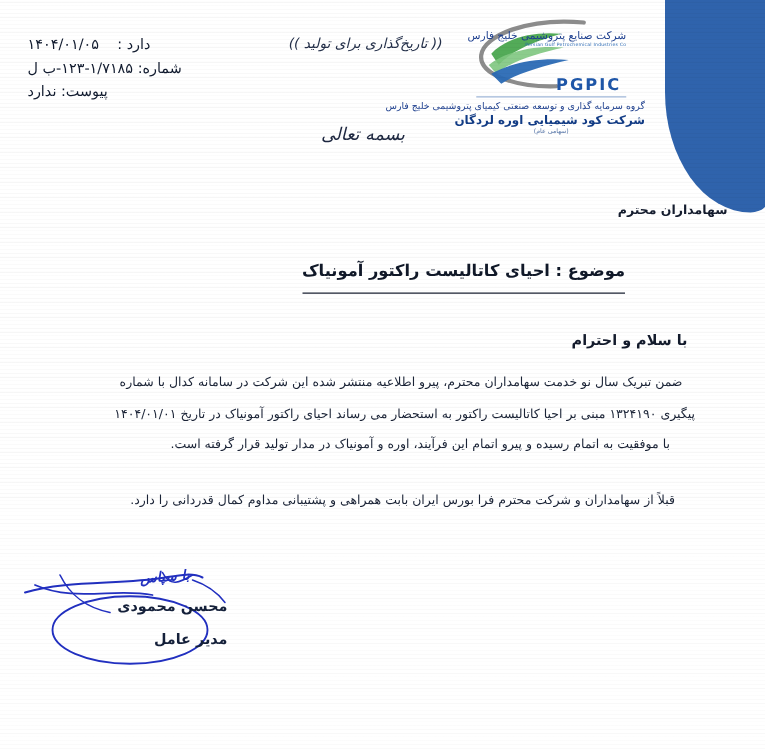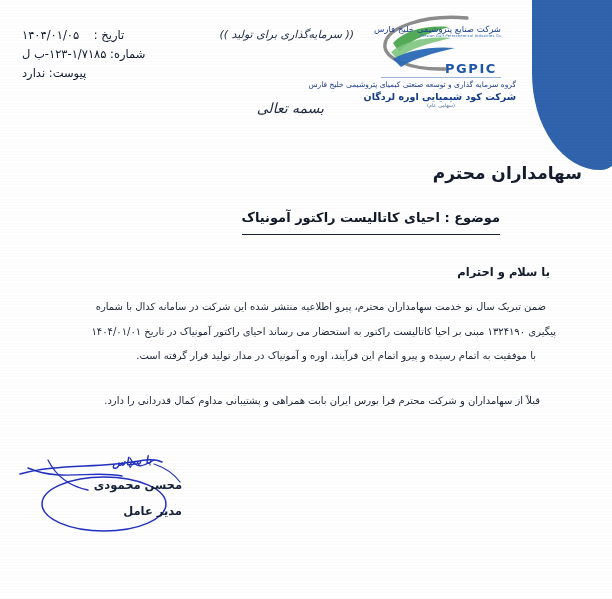--- a/index.html
+++ b/index.html
@@ -135,21 +135,21 @@
     font-style: italic;
     direction: rtl;
     white-space: nowrap;
   }
 
   
   .addressee {
     position: absolute;
     top: 163px;
     right: 30px;
-    font-size: 17px;
+    font-size: 10px;
     font-weight: bold;
     color: #141c2e;
     direction: rtl;
     white-space: nowrap;
     text-align: right;
   }
 
   
   .subject {
     position: absolute;
@@ -274,25 +274,25 @@
         <div class="logo-en">Persian Gulf Petrochemical Industries Co.</div>
       </div>
       <div class="logo-acronym" style="position:absolute; bottom:-2px; right:14px;text-align:center;">PGPIC</div>
     </div>
     <div class="logo-divider"></div>
     <div class="logo-fa-group">گروه سرمایه گذاری و توسعه صنعتی کیمیای پتروشیمی خلیج فارس</div>
     <div class="logo-fa-company">شرکت کود شیمیایی اوره لردگان</div>
     <div class="logo-fa-sub">(سهامی عام)</div>
   </div>
 
-  <div class="year-slogan">(( سرمایه‌گذاری برای تولید ))</div>
+  <div class="year-slogan">(( تاریخ‌گذاری برای تولید ))</div>
 
   <div class="meta-block">
     <div class="meta-row">
-      <span class="meta-label">تاریخ :</span>
+      <span class="meta-label">دارد :</span>
       &nbsp;&nbsp;
       <span class="meta-value">۱۴۰۴/۰۱/۰۵</span>
     </div>
     <div class="meta-row">
       <span class="meta-label">شماره:</span>
       <span class="meta-value">۱/۷۱۸۵-۱۲۳-ب ل</span>
     </div>
     <div class="meta-row">
       <span class="meta-label">پیوست:</span>
       <span class="meta-value">ندارد</span>

